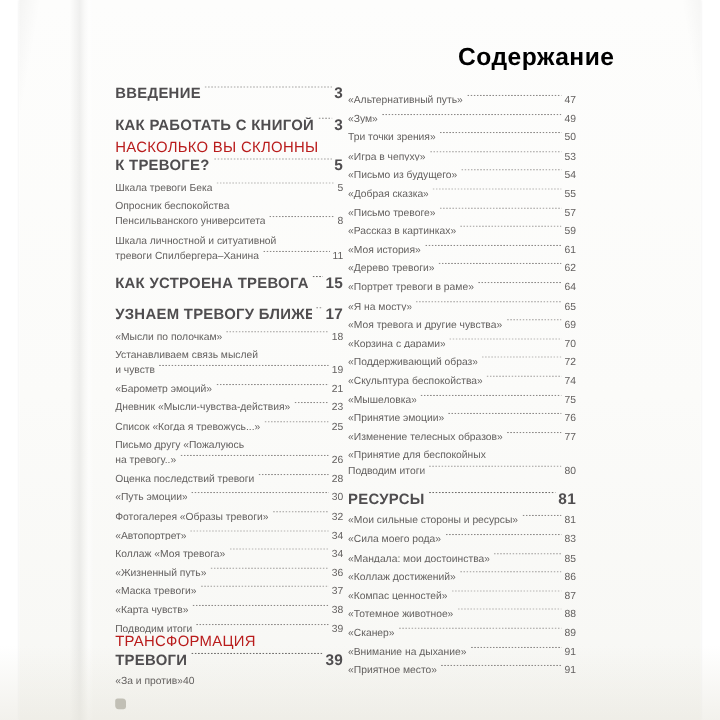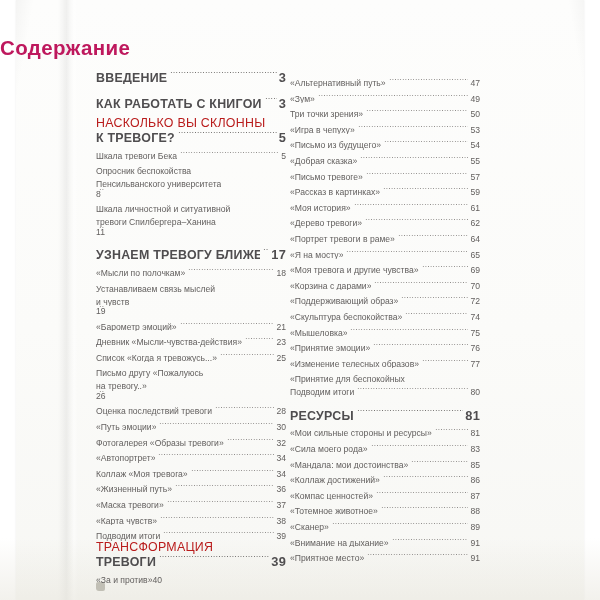--- a/index.html
+++ b/index.html
@@ -58,25 +58,25 @@
     background: #b9b6ab;
     opacity: 0.85;
   }
 
   
   #toc-title {
     position: absolute;
     left: 0;
     top: 36px;
     width: 512px;
-    text-align: left;
+    text-align: right;
     font-size: 20.5px;
     font-weight: 700;
     letter-spacing: 0.4px;
-    color: #be185d;
+    color: #000000;
   }
 
   
   .column {
     position: absolute;
     top: 72px;
     width: 190px;
   }
   #column-left  { left: 96px; }
   #column-right { left: 290px; }
@@ -148,21 +148,21 @@
   .headline + .entry.head { margin-top: 3px; }
 
   
   .entry.sub {
     font-size: 8.6px;
     font-weight: 400;
     color: #63605f;
     margin-top: 7.0px;
   }
   .entry.sub .page { font-size: 8.6px; }
-  .entry.sub.tight { margin-top: 4.2px; flex-direction: column; }
+  .entry.sub.tight { margin-top: 4.2px; }
 
   
   .subline {
     font-size: 8.6px;
     color: #63605f;
     margin-top: 7.0px;
     line-height: 1.0;
     white-space: nowrap;
   }
   .subline + .entry.sub { margin-top: 4.2px; }
@@ -205,20 +205,25 @@
       <span class="leader"></span>
       <span class="page">8</span>
     </div>
     <div class="subline">Шкала личностной и ситуативной</div>
     <div class="entry sub tight">
       <span class="label">тревоги Спилбергера–Ханина</span>
       <span class="leader"></span>
       <span class="page">11</span>
     </div>
     <div class="entry head">
+      <span class="label">КАК УСТРОЕНА ТРЕВОГА</span>
+      <span class="leader"></span>
+      <span class="page">15</span>
+    </div>
+    <div class="entry head">
       <span class="label">УЗНАЕМ ТРЕВОГУ БЛИЖЕ</span>
       <span class="leader"></span>
       <span class="page">17</span>
     </div>
     <div class="entry sub">
       <span class="label">«Мысли по полочкам»</span>
       <span class="leader"></span>
       <span class="page">18</span>
     </div>
     <div class="subline">Устанавливаем связь мыслей</div>

